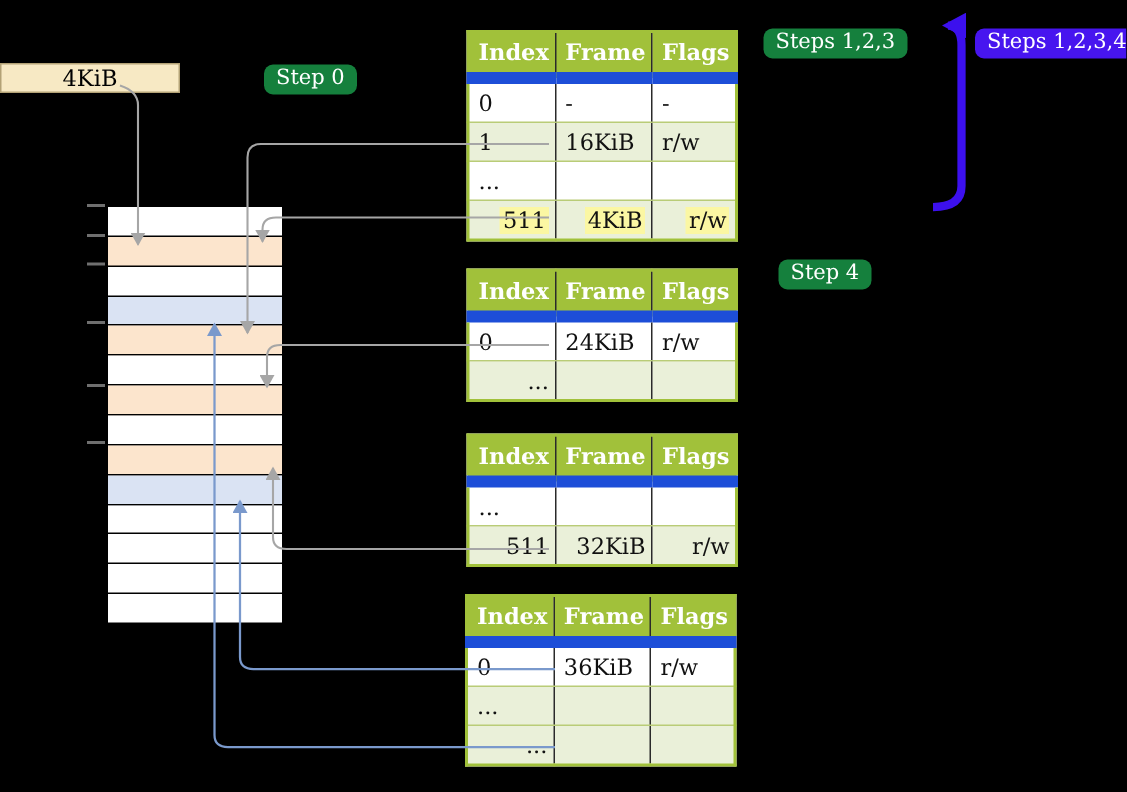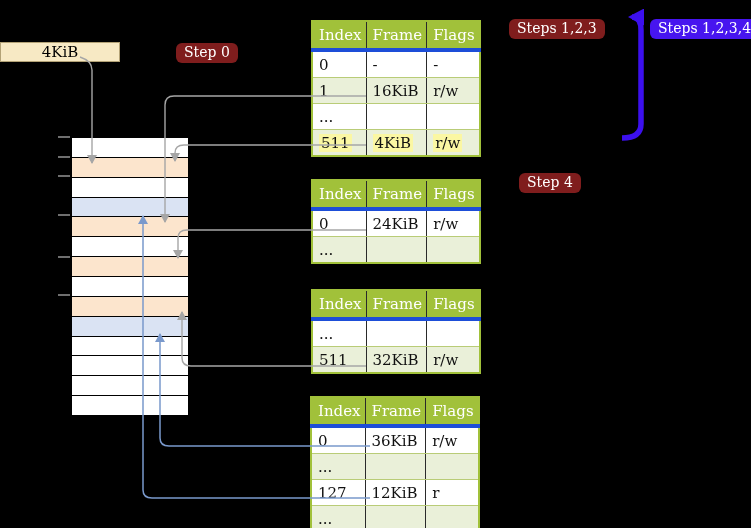--- a/index.html
+++ b/index.html
@@ -12,42 +12,42 @@
   .wire-grey{stroke:#a6a6a6;stroke-width:1.4;fill:none;}
   .wire-blue{stroke:#7a99cc;stroke-width:1.5;fill:none;}
   .wire-thick{stroke:#3c10ee;stroke-width:5.5;fill:none;}
   
   #memstrip{position:absolute;z-index:2;display:flex;flex-direction:column;border:1px solid #000;box-sizing:border-box;}
   .mem-row{flex:1 1 0;border-bottom:1.5px solid #000;box-sizing:border-box;}
   .mem-row:last-child{border-bottom:none;}
   
   .ptbl{position:absolute;z-index:3;border-collapse:collapse;border:2px solid #a1c13a;background:#fff;}
   .ptbl th{
-    background:#a1c13a;color:#fff;font-weight:normal;font-size:15px;
+    background:#a1c13a;color:#fff;font-weight:bold;font-size:15px;
     text-align:left;padding:1px 4px 1px 6px;height:24px;
-    border-right:1px solid #2a2a2a;border-bottom:4px solid #1d4ed8;
+    border-right:1px solid #2a2a2a;border-bottom:8px solid #1d4ed8;
   }
   .ptbl th:last-child{border-right:none;}
   .ptbl td{
     font-size:15px;color:#111;padding:0 4px 0 6px;height:25px;
     border-right:1px solid #2a2a2a;border-bottom:1px solid #b9cc77;vertical-align:middle;
   }
   .ptbl td:last-child{border-right:none;}
-  .ptbl tr:last-child td{border-bottom:none;}
+  .ptbl tr:last-child td{border-bottom:none;text-align:right;}
   .ptbl col.c-index{width:53px;}
   .ptbl col.c-frame{width:60px;}
   .ptbl col.c-flags{width:50px;}
   .row-tint td{background:#eaf0d9;}
   .hl{background:#fbf7a3;padding:0 2px;}
   
   .badge{
     position:absolute;z-index:6;color:#fff;font-size:14px;line-height:1.1;
     padding:2px 8px 3px 8px;border-radius:6px;white-space:nowrap;
   }
-  .badge-crimson{background:#7f1d1d;}
+  .badge-crimson{background:#15803d;}
   .badge-blue{background:#4715ef;}
   #badge-step0{left:176px;top:43px;}
   #badge-steps123{left:509px;top:19px;}
   #badge-steps1234{left:650px;top:19px;}
   #badge-step4{left:519px;top:157px;margin-top:16px;}
   #frame-callout{
     position:absolute;z-index:4;left:0;top:42px;width:120px;height:20px;
     background:#f7e9c4;border:1px solid #b3a276;box-sizing:border-box;
     color:#000;font-size:15px;line-height:18px;text-align:center;
   }
@@ -186,25 +186,20 @@
         <tbody>
           <tr>
             <td>0</td>
             <td>36KiB</td>
             <td>r/w</td>
           </tr>
           <tr class="row-tint">
             <td>...</td>
             <td></td>
             <td></td>
-          </tr>
-          <tr>
-            <td>127</td>
-            <td>12KiB</td>
-            <td>r</td>
           </tr>
           <tr class="row-tint">
             <td>...</td>
             <td></td>
             <td></td>
           </tr>
         </tbody>
       </table>
     </div>
 

